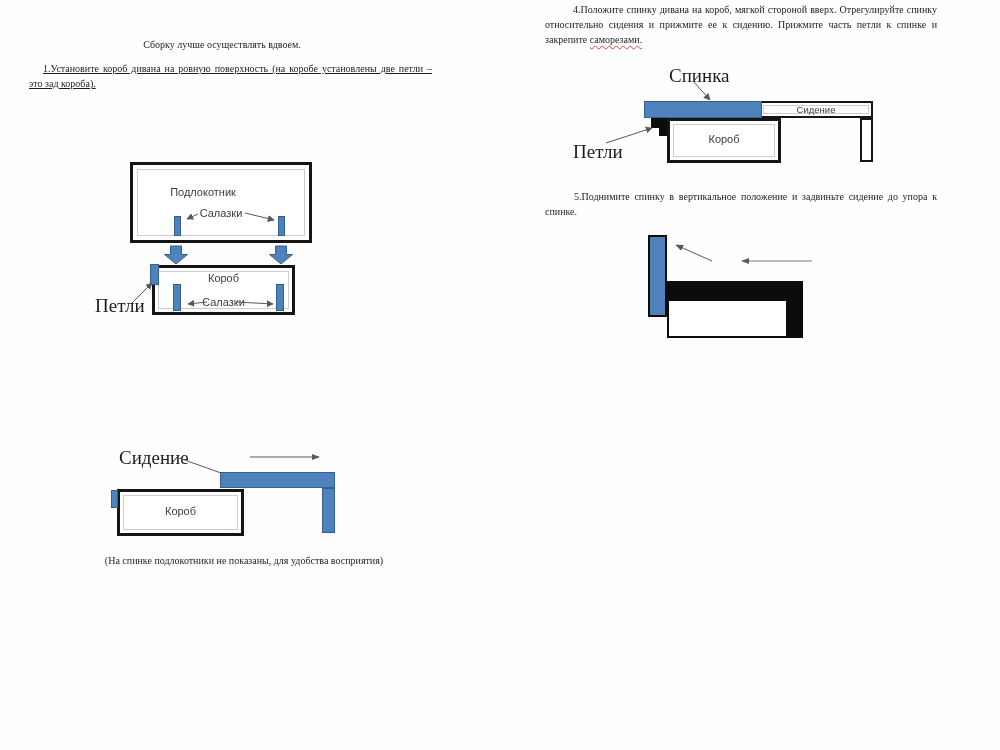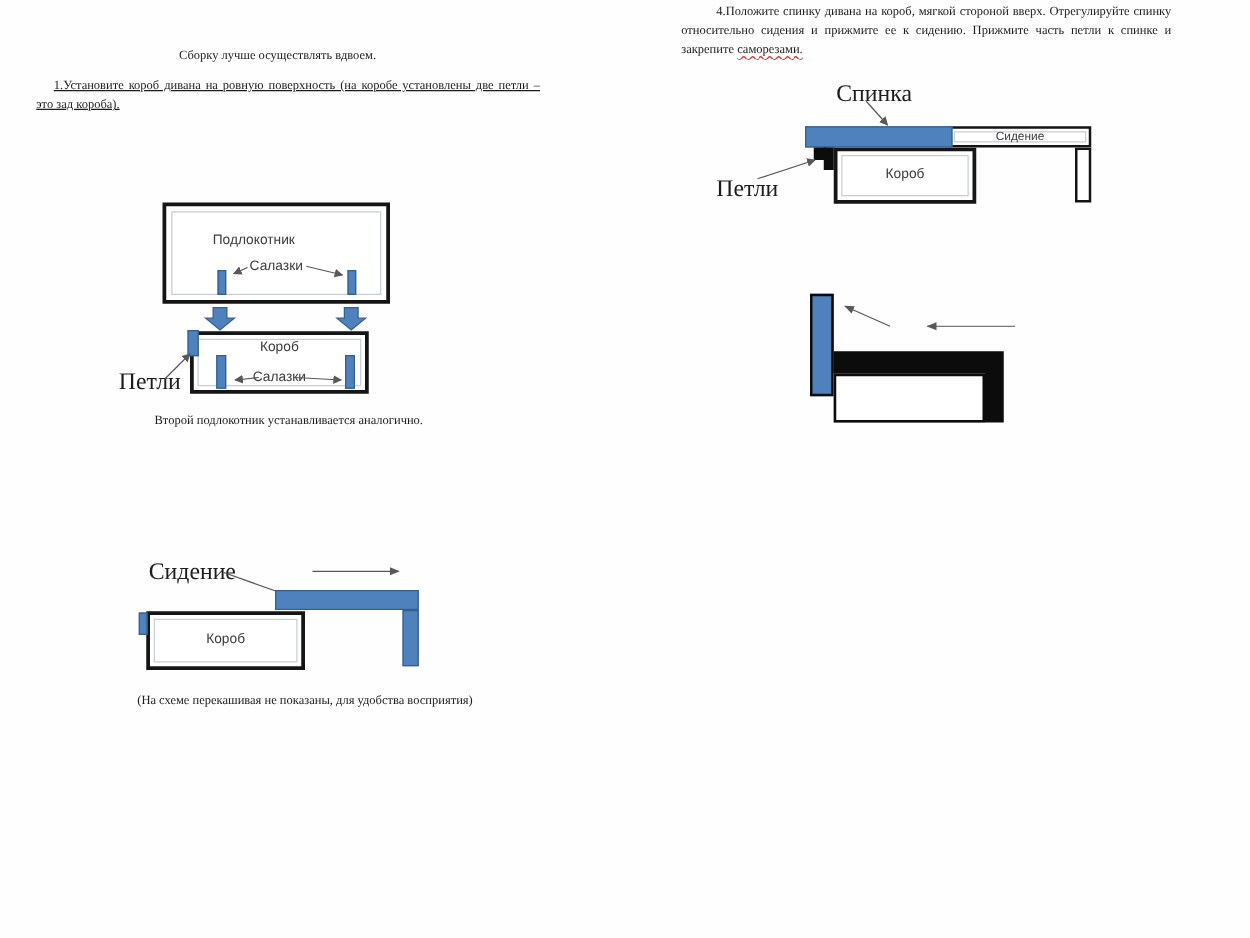--- a/index.html
+++ b/index.html
@@ -64,21 +64,20 @@
       <line x1="108" y1="54" x2="97" y2="59" stroke="#585858" stroke-width="1" marker-end="url(#ah-d1)"></line>
       <line x1="155" y1="53" x2="184" y2="60" stroke="#585858" stroke-width="1" marker-end="url(#ah-d1)"></line>
       <line x1="117" y1="142" x2="98" y2="144" stroke="#585858" stroke-width="1" marker-end="url(#ah-d1)"></line>
       <line x1="146" y1="142" x2="183" y2="144" stroke="#585858" stroke-width="1" marker-end="url(#ah-d1)"></line>
       <line x1="42" y1="143" x2="62" y2="123" stroke="#585858" stroke-width="1" marker-end="url(#ah-d1)"></line>
       <polygon points="80.5,86 91.5,86 91.5,94.5 97.5,94.5 86,104 74.5,94.5 80.5,94.5" fill="#4f81bd" stroke="#34608f" stroke-width="1"></polygon>
       <polygon points="185.5,86 196.5,86 196.5,94.5 202.5,94.5 191,104 179.5,94.5 185.5,94.5" fill="#4f81bd" stroke="#34608f" stroke-width="1"></polygon>
     </svg>
   </div>
 
-  <div class="para nojust" style="left:61px;top:329px;width:340px;">Второй подлокотник устанавливается аналогично.</div>
 
 
   <div class="diagram" style="left:105px;top:445px;width:250px;height:100px;">
 
     <div class="slabel" style="left:14px;top:2px;">Сидение</div>
 
     <div class="blue" style="left:115px;top:27px;width:115px;height:16px;"></div>
     <div class="blue" style="left:217px;top:43px;width:13px;height:45px;"></div>
 
     <div class="boxThick" style="left:12px;top:44px;width:127px;height:47px;">
@@ -91,21 +90,21 @@
       <defs>
         <marker id="ah-d3" viewBox="0 0 10 10" refX="9" refY="5" markerWidth="8" markerHeight="8" orient="auto-start-reverse">
           <path d="M0,1 L10,5 L0,9 z" fill="#585858"></path>
         </marker>
       </defs>
       <line x1="74" y1="13" x2="116" y2="28" stroke="#585858" stroke-width="1"></line>
       <line x1="145" y1="12" x2="214" y2="12" stroke="#585858" stroke-width="1" marker-end="url(#ah-d3)"></line>
     </svg>
   </div>
 
-  <div class="para nojust" style="left:34px;top:553px;width:420px;">(На схеме перекашивая не показаны, для удобства восприятия)</div>
+  <div class="para nojust" style="left:34px;top:553px;width:420px;">(На спинке подлокотники не показаны, для удобства восприятия)</div>
 
   <div class="para" style="left:545px;top:2px;width:392px;text-indent:28px;"><span>4.Положите спинку дивана на короб, мягкой стороной вверх. Отрегулируйте спинку относительно сидения и прижмите ее к сидению. Прижмите часть петли к спинке и закрепите </span><span class="spell-error">саморезами.</span></div>
 
   <div class="diagram" style="left:560px;top:64px;width:330px;height:104px;">
 
     <div class="slabel" style="left:109px;top:1px;">Спинка</div>
 
     <div class="boxThin" style="left:199px;top:37px;width:114px;height:17px;">
       <div class="boxInner" style="inset:2px;"></div>
     </div>
@@ -129,20 +128,21 @@
       <defs>
         <marker id="ah-d4" viewBox="0 0 10 10" refX="9" refY="5" markerWidth="7" markerHeight="7" orient="auto-start-reverse">
           <path d="M0,0 L10,5 L0,10 z" fill="#585858"></path>
         </marker>
       </defs>
       <line x1="133" y1="17" x2="150" y2="36" stroke="#585858" stroke-width="1" marker-end="url(#ah-d4)"></line>
       <line x1="46" y1="79" x2="92" y2="64" stroke="#585858" stroke-width="1" marker-end="url(#ah-d4)"></line>
     </svg>
   </div>
 
+  <div class="para" style="left:545px;top:189px;width:392px;text-indent:29px;">5.Поднимите спинку в вертикальное положение и задвиньте сидение до упора к спинке.</div>
 
   <div class="diagram" style="left:640px;top:230px;width:260px;height:112px;">
 
     <div class="blue" style="left:8px;top:5px;width:19px;height:82px;border:2px solid #0c0c0c;"></div>
 
     <div class="black" style="left:27px;top:51px;width:136px;height:57px;">
       <div style="position:absolute;left:0;top:18px;width:121px;height:39px;background:#fff;border:2px solid #0c0c0c;"></div>
     </div>
 
     <svg width="260" height="112" viewBox="0 0 260 112">

